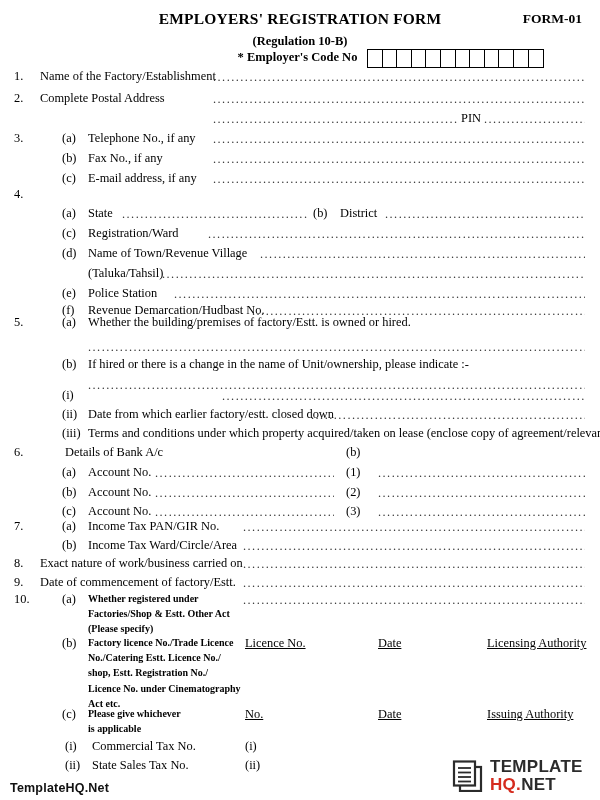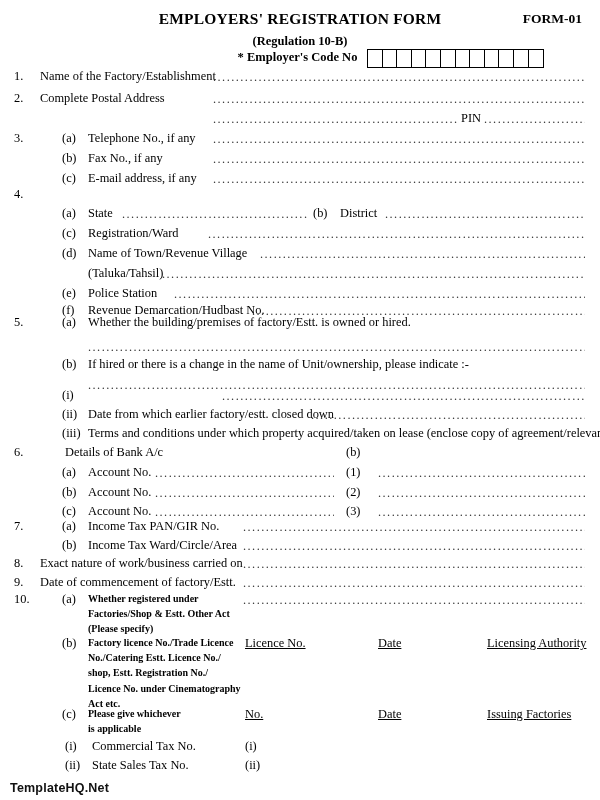--- a/index.html
+++ b/index.html
@@ -388,29 +388,45 @@
   <div class="colhdr" style="left:378px; top:635px">Date</div>
   <div class="colhdr" style="left:487px; top:635px">Licensing Authority</div>
 
   <div class="row" style="top:706px">
     <span class="alpha">(c)</span>
   </div>
   <div class="block" style="left:88px; top:706px; width:150px">Please give whichever
 is applicable</div>
   <div class="colhdr" style="left:245px; top:706px">No.</div>
   <div class="colhdr" style="left:378px; top:706px">Date</div>
-  <div class="colhdr" style="left:487px; top:706px">Issuing Factories</div>
+  <div class="colhdr" style="left:487px; top:706px">Issuing Authority</div>
 
   <div class="row" style="top:738px">
     <span class="roman" style="left:65px">(i)</span>
     <span class="lbl" style="left:92px">Commercial Tax No.</span>
     <span class="lbl" style="left:245px">(i)</span>
   </div>
   <div class="row" style="top:757px">
     <span class="roman" style="left:65px">(ii)</span>
     <span class="lbl" style="left:92px">State Sales Tax No.</span>
     <span class="lbl" style="left:245px">(ii)</span>
   </div>
 
   <div class="wm-left">TemplateHQ.Net</div>
 
+  <div class="wm-logo">
+    <div class="wm-logo-icon">
+      <svg viewBox="0 0 34 32" width="34" height="32" xmlns="http://www.w3.org/2000/svg">
+        <rect x="8" y="7" width="21" height="24" fill="#ffffff" stroke="#2b2b2b" stroke-width="2.2"></rect>
+        <rect x="2" y="1.5" width="21" height="24" fill="#ffffff" stroke="#2b2b2b" stroke-width="2.2"></rect>
+        <line x1="6" y1="8" x2="19" y2="8" stroke="#2b2b2b" stroke-width="1.8"></line>
+        <line x1="6" y1="12.5" x2="19" y2="12.5" stroke="#2b2b2b" stroke-width="1.8"></line>
+        <line x1="6" y1="17" x2="19" y2="17" stroke="#2b2b2b" stroke-width="1.8"></line>
+        <line x1="6" y1="21.5" x2="19" y2="21.5" stroke="#2b2b2b" stroke-width="1.8"></line>
+      </svg>
+    </div>
+    <div class="wm-logo-text">
+      <span class="wm-t1">TEMPLATE</span>
+      <span class="wm-t2"><span class="wm-red">HQ</span><span class="wm-red">.</span><span>NET</span></span>
+    </div>
+  </div>
 
 </div>
 
 </body></html>

